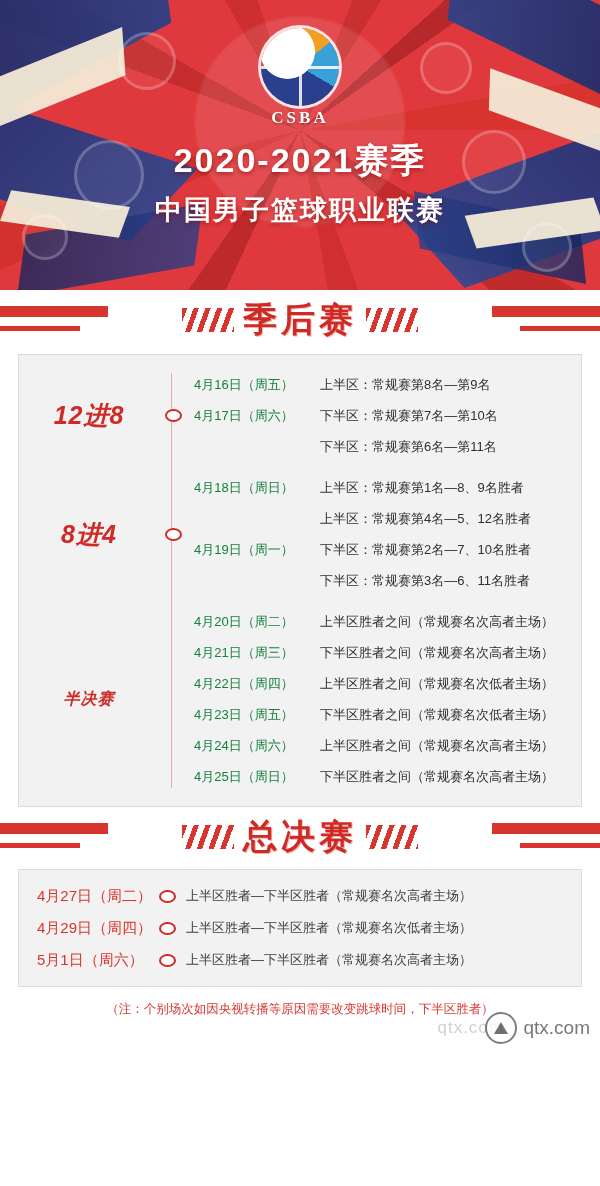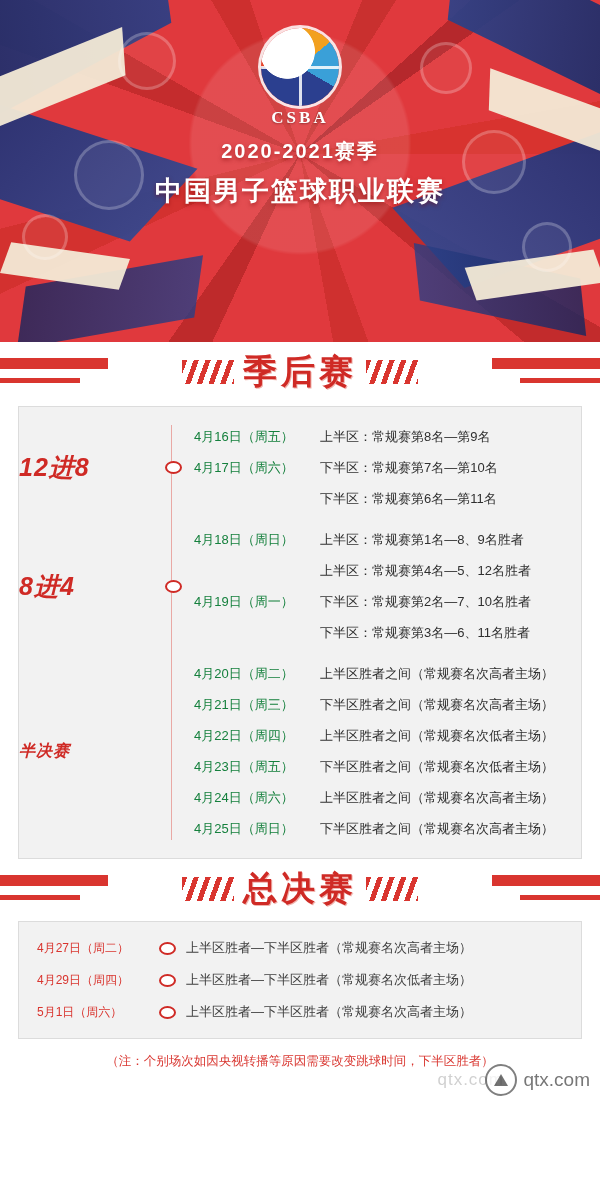--- a/index.html
+++ b/index.html
@@ -12,21 +12,21 @@
     height: 1186px;
     font-family: "Liberation Sans", "DejaVu Sans", sans-serif;
     position: relative;
     overflow: hidden;
   }
 
   
   .hero {
     position: relative;
     width: 600px;
-    height: 342px;
+    height: 290px;
     background: #e03a3e;
     overflow: hidden;
   }
   .hero-bg {
     position: absolute;
     inset: 0;
     background:
       radial-gradient(circle at 50% 42%, rgba(255,255,255,0.10) 0 30%, rgba(255,255,255,0) 31%),
       conic-gradient(from 10deg at 50% 45%,
         #e0393d 0deg 12deg, #c9302f 12deg 22deg,
@@ -118,21 +118,21 @@
     text-shadow: 0 1px 2px rgba(0,0,0,.35);
   }
   .hero-title {
     position: absolute;
     left: 0; right: 0;
     top: 138px;
     text-align: center;
     color: #ffffff;
   }
   .hero-title .line1 {
-    font-size: 20px;
+    font-size: 34px;
     font-weight: bold;
     letter-spacing: 2px;
     text-shadow: 0 2px 4px rgba(120,0,0,.5);
   }
   .hero-title .line2 {
     margin-top: 8px;
     font-size: 27px;
     font-weight: bold;
     letter-spacing: 2px;
     text-shadow: 0 2px 4px rgba(120,0,0,.5);
@@ -196,21 +196,21 @@
     background: #e9a9a5;
   }
   .round {
     display: flex;
     align-items: center;
     position: relative;
     min-height: 40px;
   }
   .round-label {
     width: 140px;
-    text-align: left;
+    text-align: center;
     padding-right: 10px;
     font-size: 25px;
     font-weight: bold;
     color: #cf2a25;
     font-style: italic;
     letter-spacing: 1px;
     flex: 0 0 140px;
   }
   .round-label.small { font-size: 16px; }
   .dot {
@@ -252,21 +252,21 @@
     padding: 10px 0 10px 0;
   }
   .frow {
     display: flex;
     align-items: center;
     height: 32px;
     padding-left: 18px;
   }
   .fdate {
     color: #d9352f;
-    font-size: 12px;
+    font-size: 15px;
     width: 122px;
     flex: 0 0 122px;
   }
   .fdot {
     width: 9px; height: 9px; border-radius: 50%;
     background: #ffffff; border: 2px solid #cf2a25;
     flex: 0 0 13px;
     margin-right: 10px;
   }
   .fdesc { color: #404040; font-size: 13px; }

